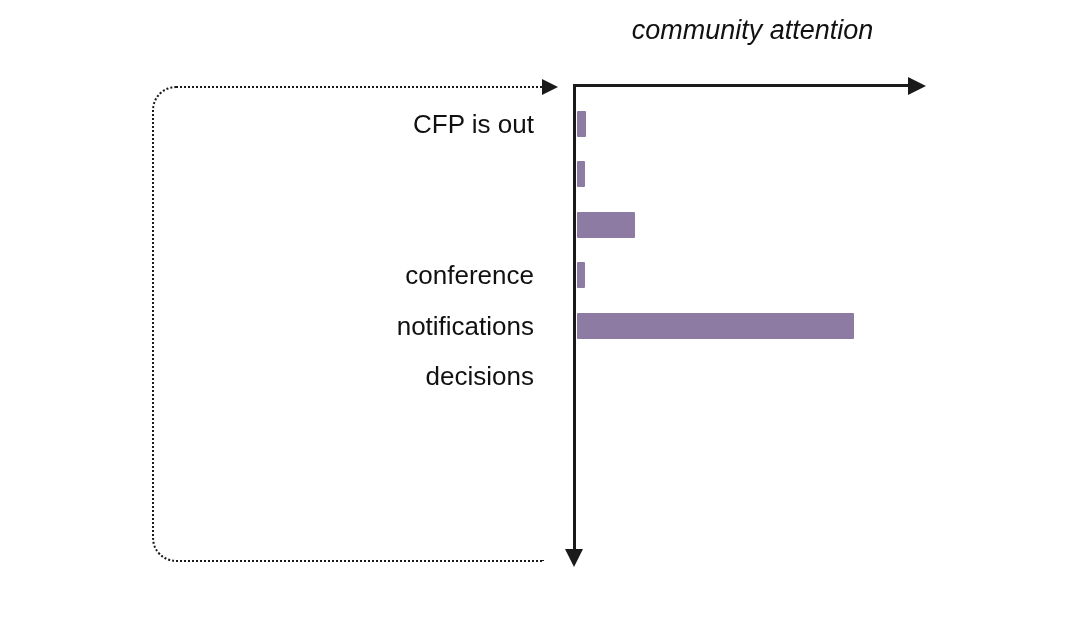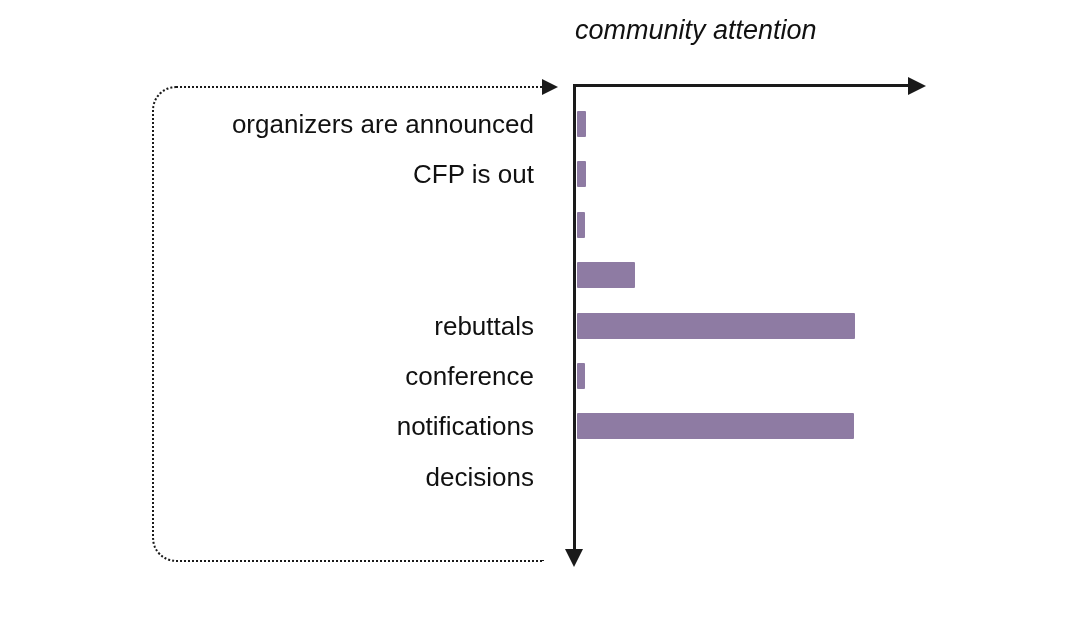--- a/index.html
+++ b/index.html
@@ -15,20 +15,21 @@
     background: #ffffff;
     overflow: hidden;
   }
 
   
   .axis-title {
     position: absolute;
     left: 575px;
     top: 12px;
     width: 355px;
+    text-align: center;
     font-style: italic;
     font-size: 27px;
     line-height: 36px;
     color: #111111;
     white-space: nowrap;
   }
   .axis-title span { display: block; }
 
   
   .dotted-box {
@@ -148,36 +149,28 @@
   <div class="dotted-arrowhead"></div>
 
   <div class="h-axis"></div>
   <div class="h-arrowhead"></div>
 
   <div class="v-axis"></div>
   <div class="v-arrowhead"></div>
 
   <div class="rows" id="rows">
       <div class="row">
-        <div class="row-label">organizers are announced</div>
-        <div class="bar" style="width: 9px; background: rgb(142, 123, 163);"></div>
-      </div>
-      <div class="row">
         <div class="row-label">CFP is out</div>
         <div class="bar" style="width: 9px; background: rgb(142, 123, 163);"></div>
       </div>
       <div class="row">
         <div class="bar" style="width: 8px; background: rgb(142, 123, 163);"></div>
       </div>
       <div class="row">
         <div class="bar" style="width: 58px; background: rgb(142, 123, 163);"></div>
-      </div>
-      <div class="row">
-        <div class="row-label">rebuttals</div>
-        <div class="bar" style="width: 278px; background: rgb(142, 123, 163);"></div>
       </div>
       <div class="row">
         <div class="row-label">conference</div>
         <div class="bar" style="width: 8px; background: rgb(142, 123, 163);"></div>
       </div>
       <div class="row">
         <div class="row-label">notifications</div>
         <div class="bar" style="width: 277px; background: rgb(142, 123, 163);"></div>
       </div>
       <div class="row">

